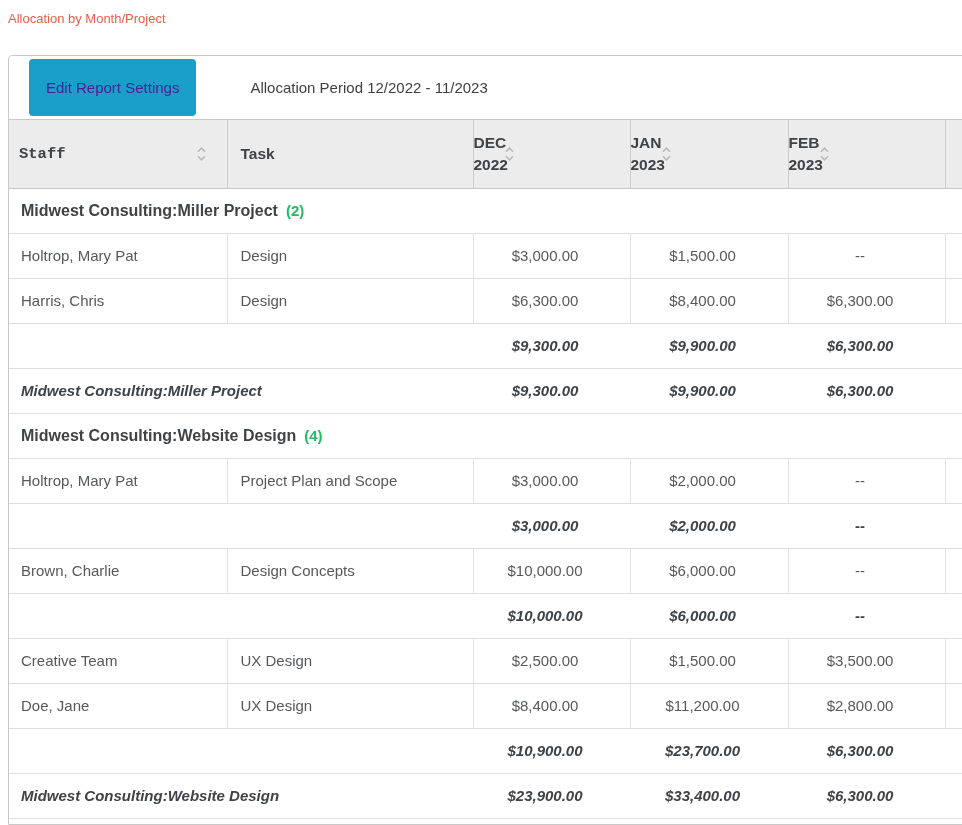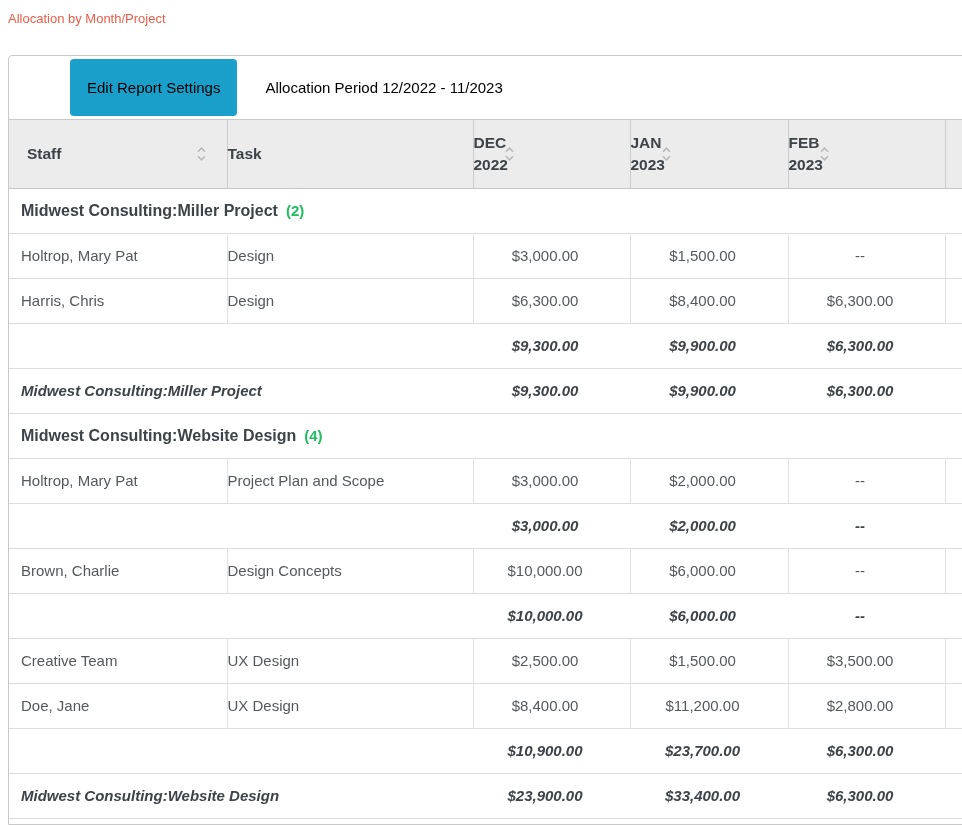--- a/index.html
+++ b/index.html
@@ -32,53 +32,53 @@
     border:1px solid var(--panel-border);
     border-radius:4px 4px 0 0;
     background:#fff;
   }
   .toolbar{
     height:64px;display:flex;align-items:center;
     padding-left:20px;
     border-bottom:1px solid var(--panel-border);
   }
   .btn-primary{
-    background:var(--btn-bg);color:#000000;border:none;border-radius:4px;
+    background:var(--btn-bg);color:#4c1d95;border:none;border-radius:4px;
     font-family:"Liberation Sans", sans-serif;
-    font-size:15px;padding:20px 17px;cursor:pointer;margin-left:41px;
-  }
-  .period-label{margin-left:28px;font-size:15px;color:#000000;}
+    font-size:15px;padding:20px 17px;cursor:pointer;
+  }
+  .period-label{margin-left:54px;font-size:15px;color:#404040;}
   table.alloc{
     width:1011px;border-collapse:collapse;table-layout:fixed;
   }
   th,td{padding:0;vertical-align:middle;}
   th{
     background:var(--header-bg);
     color:var(--header-text);
     font-size:15.5px;font-weight:bold;text-align:left;
     height:68px;
     border-bottom:1px solid #c5c5c5;
     border-right:1px solid #cccccc;
     position:relative;
   }
   th:last-child{border-right:none;}
-  th.h-staff{padding-left:18px;}
-  th.h-task{}
+  th.h-staff{padding-left:10px;font-family:Liberation Mono, monospace;}
+  th.h-task{padding-left:13px;}
   th.h-month .mlabel{
     padding-right:13px;line-height:22px;
   }
   .sort-icon{display:inline-block;line-height:0;}
   th.h-staff .sort-icon{position:absolute;right:20px;top:50%;transform:translateY(-50%);}
   th.h-month .sort-icon{position:absolute;left:30px;top:50%;transform:translateY(-50%);}
   tbody tr{height:45px;border-bottom:1px solid var(--row-border);}
   tbody td{font-size:15px;color:var(--data-text);}
   tr.row-data td{border-right:1px solid var(--cell-border);}
   tr.row-data td:last-child{border-right:none;}
   td.c-staff{padding-left:12px;}
-  td.c-task{margin-left:20px;}
+  td.c-task{padding-left:13px;margin-left:20px;}
   td.money{text-align:center;padding-right:13px;}
   td.strong, tr.row-subtotal td.money, tr.row-total td{
     font-weight:bold;color:var(--strong-text);font-style:italic;
   }
   tr.row-group td{
     font-size:16px;font-weight:bold;color:var(--strong-text);padding-left:12px;
   }
   tr.row-group .count{color:var(--green);font-size:15px;padding-left:8px;}
   tr.row-total td.total-label{padding-left:12px;font-size:15px;}
 </style>

